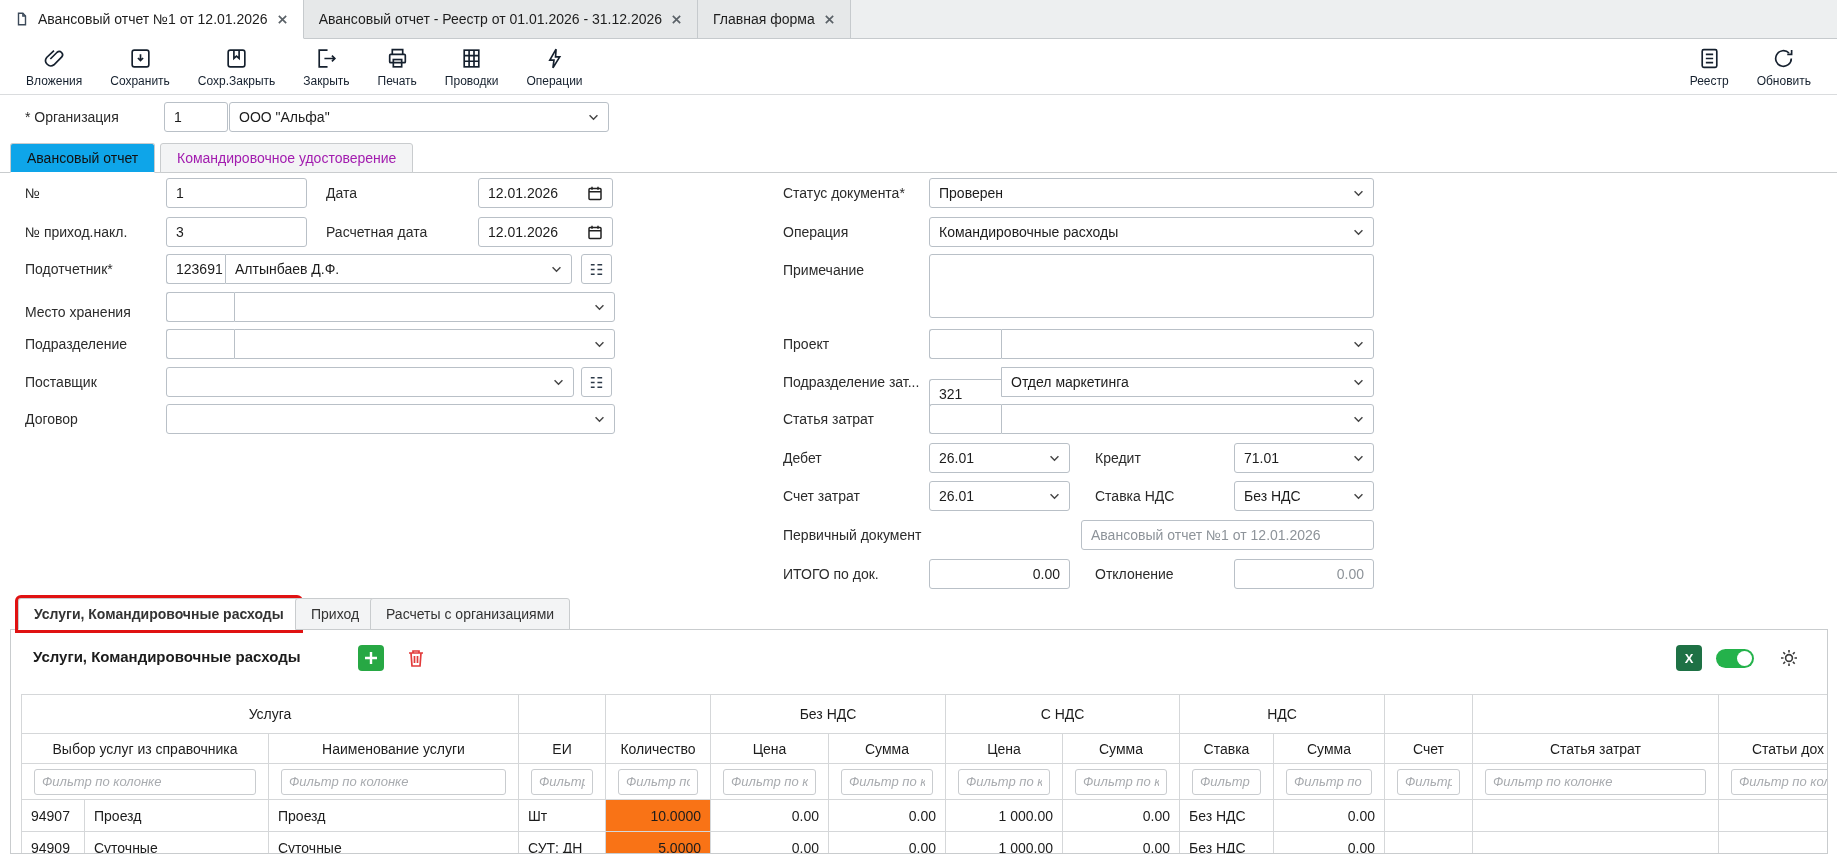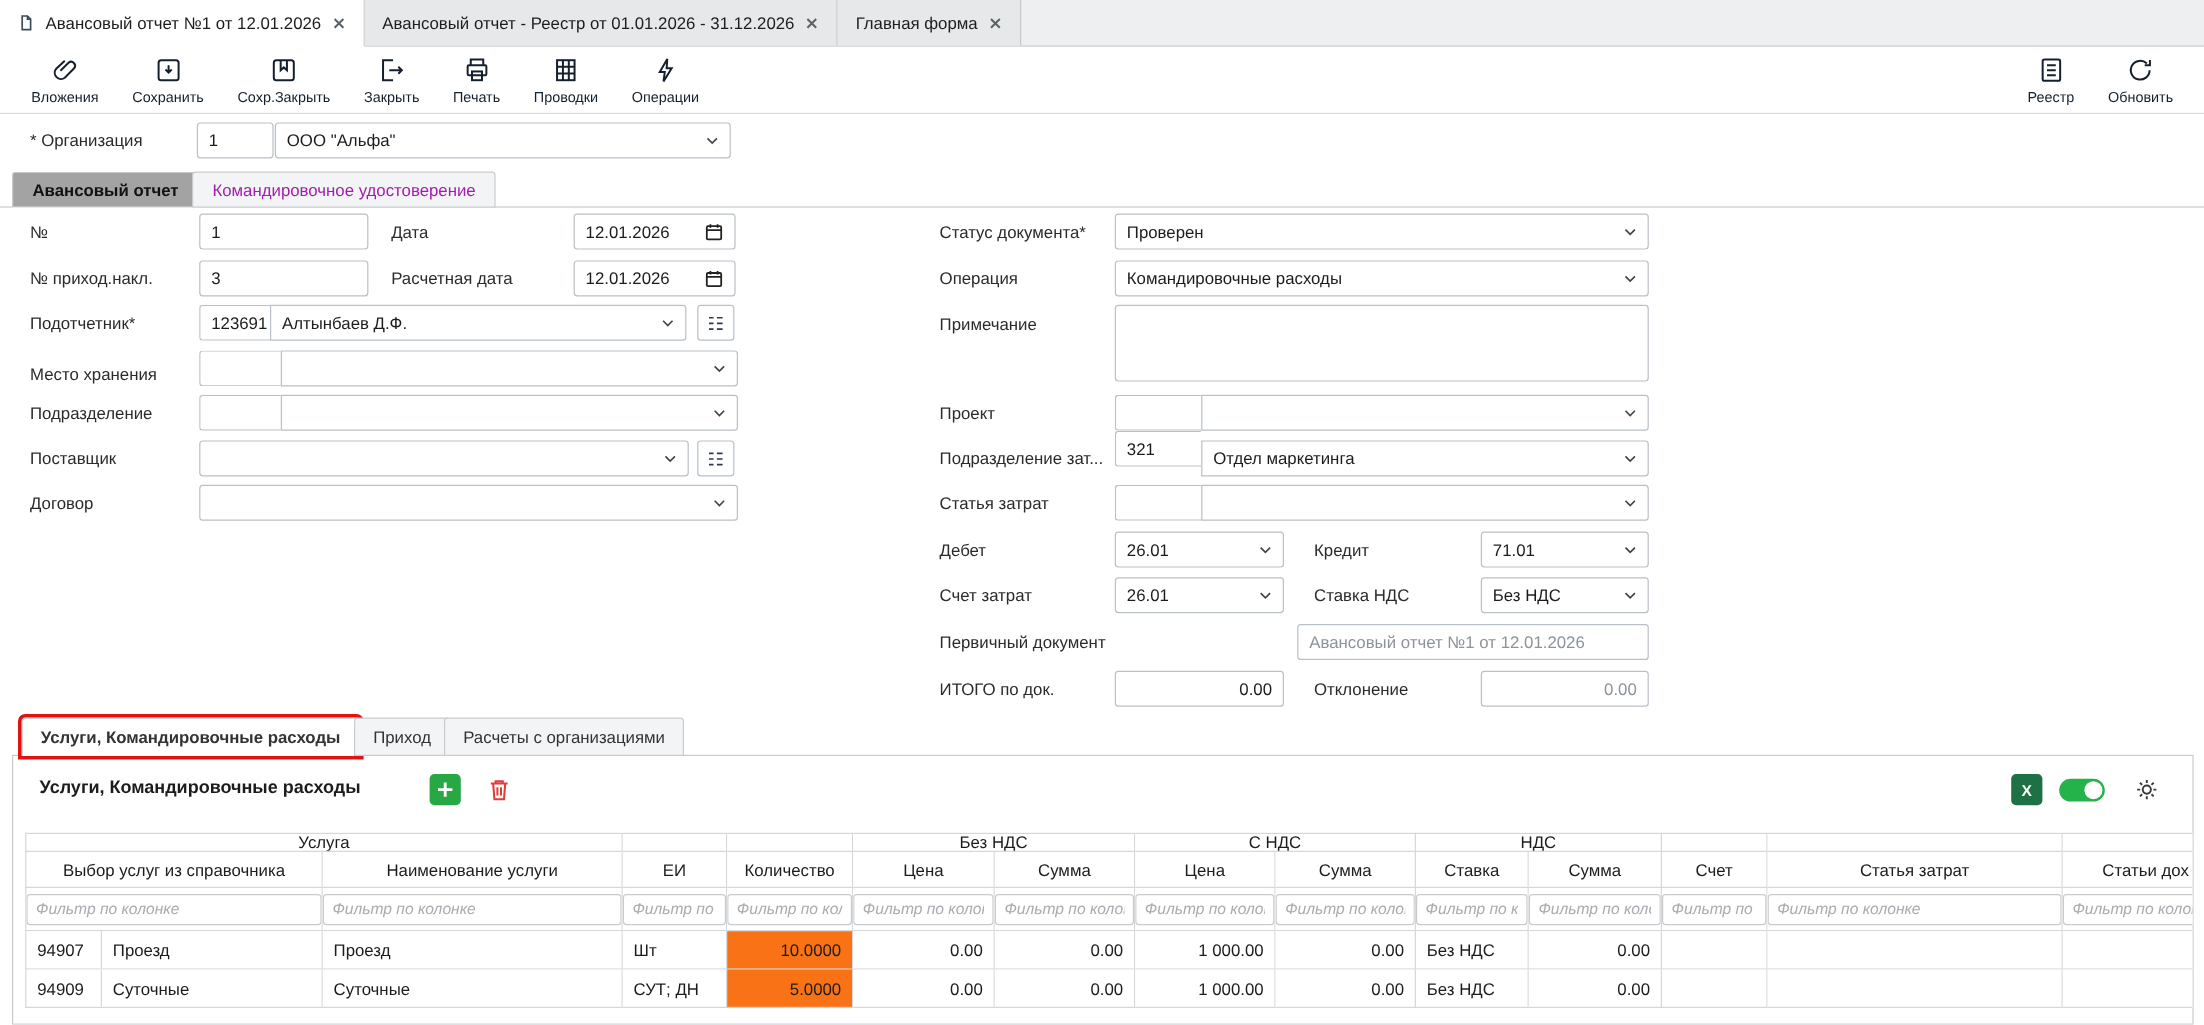--- a/index.html
+++ b/index.html
@@ -37,21 +37,21 @@
   .treebtn{position:absolute;width:31px;height:30px;border:1px solid #b9c0c7;border-radius:3px;
     background:#fff;display:flex;align-items:center;justify-content:center}
   .treebtn svg{width:17px;height:17px;stroke:#2d3a48;fill:none;stroke-width:1.5}
   textarea.note{position:absolute;border:1px solid #b9c0c7;border-radius:3px;resize:none;
     font-family:"Liberation Sans",sans-serif;font-size:14px;padding:6px 8px}
 
   
   .ftabs{position:absolute;top:143px;left:0;width:100%;height:30px;border-bottom:1px solid #c9ccce}
   .ftab{position:absolute;bottom:-1px;height:30px;display:flex;align-items:center;padding:0 16px;
     font-size:14px;border:1px solid #c9ccce;background:#f3f4f5;color:#a21caf;border-radius:3px 3px 0 0}
-  .ftab.active{background:#a3a3a3;font-weight:bold;border-bottom:1px solid #fff;color:#111}
+  .ftab.active{background:#0ea5e9;font-weight:normal;border-bottom:1px solid #fff;color:#111}
 
   
   .dtab{position:absolute;top:598px;height:32px;display:flex;align-items:center;padding:0 15px;
     font-size:14px;border:1px solid #c9ccce;background:#f3f4f5;color:#333;border-radius:3px 3px 0 0;z-index:3}
   .dtab.active{background:#fff;font-weight:bold;border-bottom:1px solid #fff;outline:3px solid #e01212}
 
   
   .panel{position:absolute;left:10px;right:9px;top:629px;bottom:0;border:1px solid #c9ccce;
     background:#fff;overflow:hidden;z-index:2}
   .panel-title{position:absolute;left:22px;top:18px;font-size:15px;font-weight:bold;color:#1c1c1c;white-space:nowrap}
@@ -65,24 +65,24 @@
   .knob{position:absolute;right:2px;top:2px;width:15px;height:15px;border-radius:50%;background:#fff}
   .gear svg{width:24px;height:24px;stroke:#3a3a3a;fill:none;stroke-width:1.6}
 
   
   .tbl{position:absolute;left:10px;top:64px;width:1837px}
   .trow{display:grid}
   .grow{grid-template-columns:498px 87px 105px 235px 234px 205px 88px 246px 139px}
   .hrow,.frow,.drow{grid-template-columns:248px 250px 87px 105px 118px 117px 117px 117px 94px 111px 88px 246px 139px}
   .cell{border-right:1px solid #d5d7d9;border-bottom:1px solid #d5d7d9;font-size:14px;
     display:flex;align-items:center;overflow:hidden;white-space:nowrap;background:#fff}
-  .grow .cell{height:16px;justify-content:center;border-top:1px solid #d5d7d9}
+  .grow .cell{height:40px;justify-content:center;border-top:1px solid #d5d7d9}
   .grow .cell:first-child,.hrow .cell:first-child,.frow .cell:first-child,.drow .cell:first-child{border-left:1px solid #d5d7d9}
   .hrow .cell{height:30px;justify-content:center}
-  .frow .cell{height:36px;padding:0 0}
+  .frow .cell{height:36px;padding:0 12px}
   .frow input{width:100%;height:26px;border:1px solid #c9cccf;border-radius:3px;padding:0 7px;
     font-family:"Liberation Sans",sans-serif;font-size:13px;font-style:italic;color:#333}
   .frow input::placeholder{color:#a8abaf;font-style:italic}
   .drow .cell{height:32px;padding:0 9px}
   .drow .rt{justify-content:flex-end}
   .qty{background:#f97316;justify-content:flex-end}
   .codecell{padding:0 !important}
   .codecell .code{width:63px;height:100%;display:flex;align-items:center;padding:0 9px;
     border-right:1px solid #d5d7d9;flex:none}
   .codecell .nm{padding:0 9px}
@@ -306,21 +306,21 @@
   <span class="lbl" style="left:783px;top:336px">Проект</span>
   <div class="ctl" style="left:929px;top:329px;width:72px;border-right:none;border-radius:3px 0 0 3px"></div>
   <div class="ctl sel" style="left:1001px;top:329px;width:373px;border-radius:0 3px 3px 0">
     <span></span>
     <svg class="chev" viewBox="0 0 12 8">
         <path d="M1.5 1.5 L6 6 L10.5 1.5"></path>
       </svg>
   </div>
 
   <span class="lbl" style="left:783px;top:374px">Подразделение зат...</span>
-  <div class="ctl" style="left:929px;top:359px;width:72px;border-right:none;border-radius:3px 0 0 3px">
+  <div class="ctl" style="left:929px;top:379px;width:72px;border-right:none;border-radius:3px 0 0 3px">
       <span>321</span>
     </div>
   <div class="ctl sel" style="left:1001px;top:367px;width:373px;border-radius:0 3px 3px 0">
     <span>Отдел маркетинга</span>
     <svg class="chev" viewBox="0 0 12 8">
         <path d="M1.5 1.5 L6 6 L10.5 1.5"></path>
       </svg>
   </div>
 
   <span class="lbl" style="left:783px;top:411px">Статья затрат</span>

